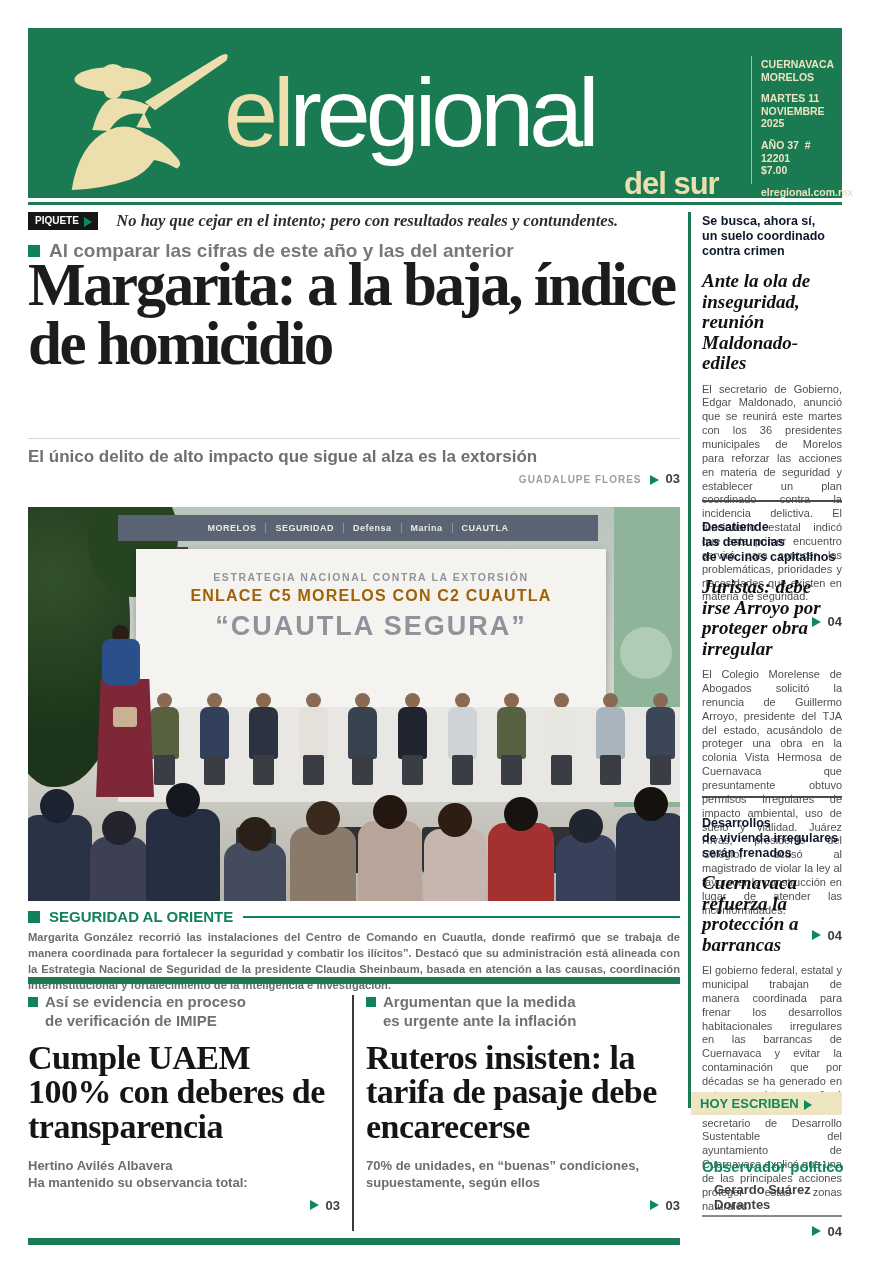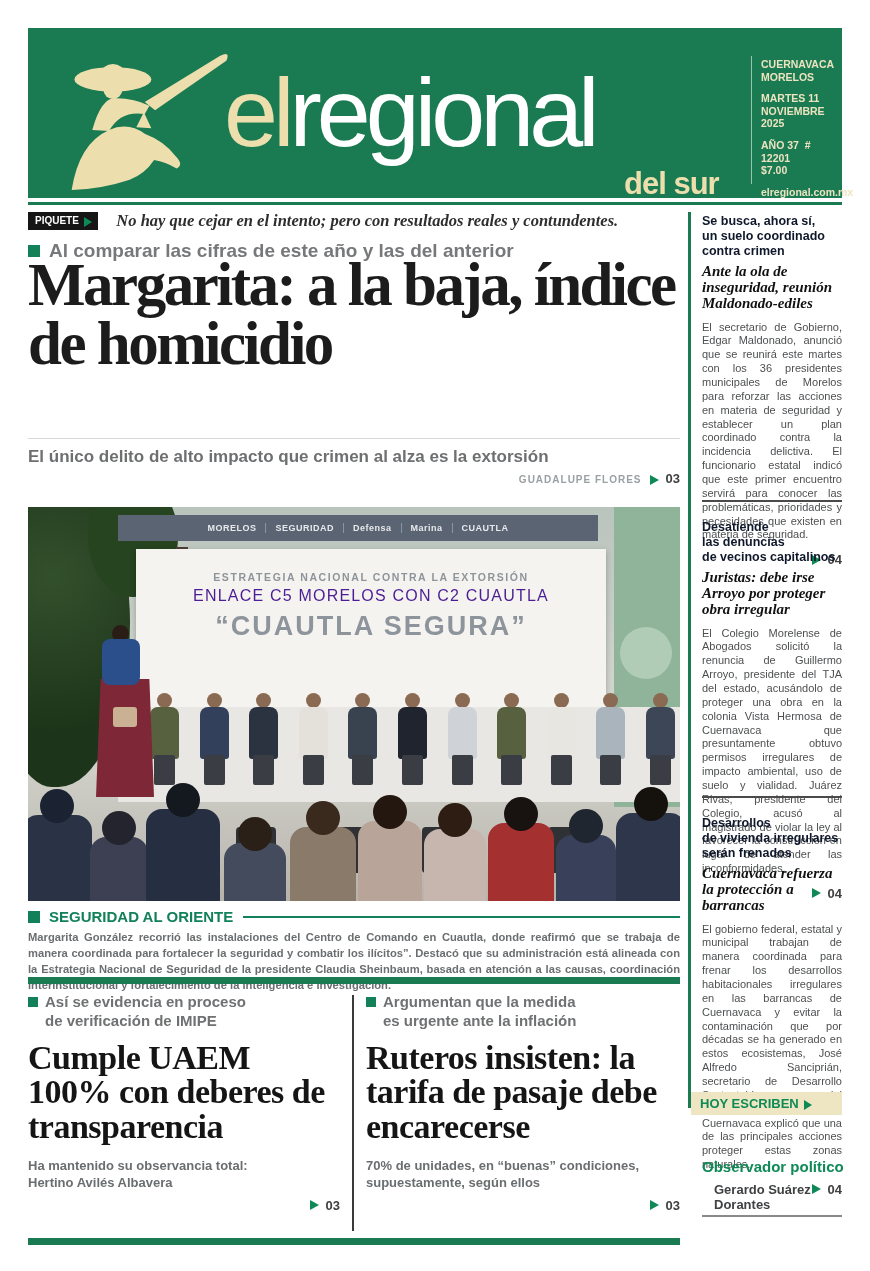--- a/index.html
+++ b/index.html
@@ -39,21 +39,21 @@
   .ph-tree{position:absolute;left:-28px;top:-20px;width:130px;height:300px;background:radial-gradient(circle at 40% 30%,#33502c,#1c3419 70%);border-radius:0 45% 55% 40%;}
   .ph-tree2{position:absolute;left:60px;top:-30px;width:90px;height:120px;background:#264420;border-radius:50%;}
   .ph-trunk{position:absolute;left:148px;top:40px;width:12px;height:180px;background:#4c4038;}
   .ph-wall-r{position:absolute;right:0;top:0;width:66px;height:300px;background:#8fb49a;}
   .ph-emblem{position:absolute;right:8px;top:120px;width:52px;height:52px;border-radius:50%;background:#b9d2bd;opacity:.8;}
   .ph-strip{position:absolute;left:90px;top:8px;width:480px;height:26px;background:#5b6472;color:#e7e9ec;display:flex;align-items:center;justify-content:center;font-size:9px;font-weight:bold;letter-spacing:.5px;}
   .ph-strip span{padding:0 9px;border-right:1px solid #8b93a0;white-space:nowrap;}
   .ph-strip span:last-child{border-right:none;}
   .ph-banner{position:absolute;left:108px;top:42px;width:470px;height:160px;background:#f4f3ef;box-shadow:0 2px 6px rgba(0,0,0,.25);text-align:center;padding-top:22px;box-sizing:border-box;}
   .bn1{color:#8d949b;font-size:10.5px;font-weight:bold;letter-spacing:1.6px;}
-  .bn2{color:#4c1d95;font-size:16px;font-weight:normal;letter-spacing:1.2px;margin-top:4px;}
+  .bn2{color:#a16207;font-size:16px;font-weight:bold;letter-spacing:1.2px;margin-top:4px;}
   .bn3{color:#8d949b;font-size:27px;font-weight:bold;letter-spacing:2px;margin-top:6px;}
   .ph-floor{position:absolute;left:90px;top:200px;width:562px;height:95px;background:#e8e7e3;}
   .ph-row{position:absolute;left:120px;top:186px;width:530px;height:100px;display:flex;justify-content:space-between;}
   .fig{position:relative;width:34px;height:96px;}
   .fig .hd{position:absolute;left:9px;top:0;width:15px;height:15px;border-radius:50%;background:#8a6a52;}
   .fig .bd{position:absolute;left:2px;top:14px;width:29px;height:52px;border-radius:8px 8px 3px 3px;}
   .fig .lg{position:absolute;left:6px;top:62px;width:21px;height:30px;background:#3a3d44;border-radius:2px;}
   .podium{position:absolute;left:68px;top:172px;width:58px;height:118px;background:#7e2837;clip-path:polygon(8% 0,92% 0,100% 100%,0 100%);}
   .podium .crest{position:absolute;left:17px;top:28px;width:24px;height:20px;background:#d8c9a5;border-radius:3px;opacity:.85;}
   .speaker-hd{position:absolute;left:84px;top:118px;width:17px;height:17px;border-radius:50%;background:#2a1d16;}
@@ -76,21 +76,21 @@
   .b-kicker .l2{display:block;margin-left:17px;}
   .b-headline{font-family:"Liberation Serif",serif;font-weight:bold;color:#151515;font-size:34px;line-height:1.02;letter-spacing:-.5px;margin-top:10px;}
   .b-sub{font-weight:bold;font-size:13px;color:#6b6e70;line-height:1.35;margin-top:12px;}
   .b-page{text-align:right;margin-top:4px;}
   .b-divider{position:absolute;left:352px;top:995px;width:2px;height:236px;background:#3a3a3a;}
 
   
   .rcol-bar{position:absolute;left:688px;top:212px;width:3px;height:896px;background:#1a7a52;}
   .rart{position:absolute;left:702px;width:140px;}
   .r-kicker{font-weight:bold;font-size:12.5px;color:#0f172a;line-height:1.2;}
-  .r-headline{font-family:"Liberation Serif",serif;font-style:italic;font-weight:bold;color:#111;font-size:15px;line-height:1.08;margin-top:4px;}
+  .r-headline{font-family:"Liberation Serif",serif;font-style:italic;font-weight:bold;color:#111;font-size:19px;line-height:1.08;margin-top:12px;}
   .r-body{font-size:11px;line-height:1.26;color:#4d4f51;text-align:justify;margin-top:9px;}
   .r-page{text-align:right;margin-top:8px;}
   .r-rule{position:absolute;left:702px;width:140px;height:2px;background:#4a4a4a;}
   .hoy{position:absolute;left:691px;top:1092px;width:151px;height:23px;background:#eee6c2;color:#0f8a57;font-weight:bold;font-size:13px;line-height:23px;padding-left:9px;box-sizing:border-box;}
   .obs{position:absolute;left:702px;top:1158px;color:#0f8a57;font-weight:bold;font-size:15px;}
   .columnist{position:absolute;left:714px;top:1182px;color:#3f4143;font-weight:bold;font-size:13px;}
   .r-rule-end{position:absolute;left:702px;top:1215px;width:140px;height:2px;background:#8a8a8a;}
 </style>
 </head>
 <body>
@@ -133,21 +133,21 @@
   <div class="mast-rule"></div>
 
   <div class="piquete">
     <span class="piq-badge"><span>PIQUETE</span><span class="tri"></span></span>
     <span class="piq-text">No hay que cejar en el intento; pero con resultados reales y contundentes.</span>
   </div>
 
   <div class="lead-kicker"><span class="sq"></span><span>Al comparar las cifras de este año y las del anterior</span></div>
   <div class="lead-headline">Margarita: a la baja, índice de homicidio</div>
   <div class="sub-rule"></div>
-  <div class="lead-subhead">El único delito de alto impacto que crimen al alza es la extorsión</div>
+  <div class="lead-subhead">El único delito de alto impacto que sigue al alza es la extorsión</div>
   <div class="lead-byline">
     <span>GUADALUPE FLORES</span><span class="tri-s"></span><span class="pageref">03</span>
   </div>
 
   <div class="photo">
     <div class="ph-tree"></div>
     <div class="ph-tree2"></div>
     <div class="ph-trunk"></div>
     <div class="ph-wall-r"></div>
     <div class="ph-emblem"></div>
@@ -273,22 +273,22 @@
 
   <div class="bar-green" style="top:977px"></div>
 
   <div class="bstory" style="left:28px;width:312px;">
     <div class="b-kicker">
       <span class="sq"></span><span>Así se evidencia en proceso</span>
       <span class="l2">de verificación de IMIPE</span>
     </div>
     <div class="b-headline">Cumple UAEM 100% con deberes de transparencia</div>
     <div class="b-sub">
+      <span style="display:block">Hertino Avilés Albavera</span>
       <span style="display:block">Ha mantenido su observancia total:</span>
-      <span style="display:block">Hertino Avilés Albavera</span>
     </div>
     <div class="b-page"><span class="tri-s"></span><span class="pageref">03</span></div>
   </div>
 
   <div class="b-divider"></div>
 
   <div class="bstory" style="left:366px;width:314px;">
     <div class="b-kicker">
       <span class="sq"></span><span>Argumentan que la medida</span>
       <span class="l2">es urgente ante la inflación</span>

